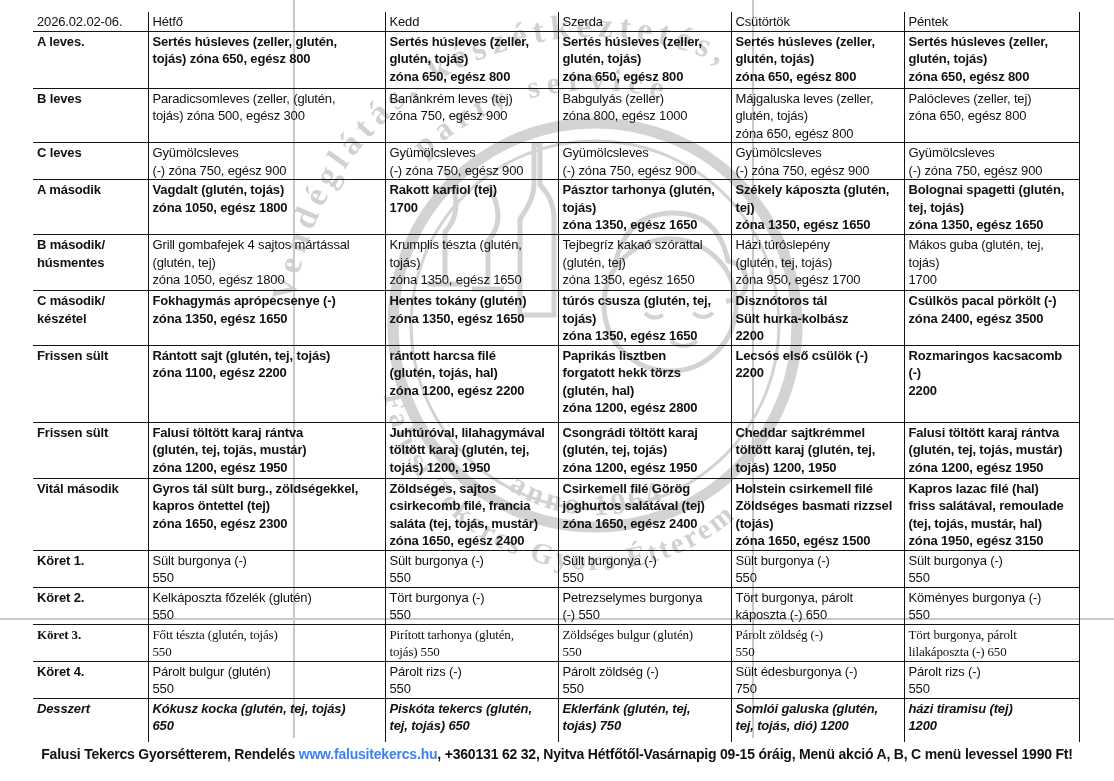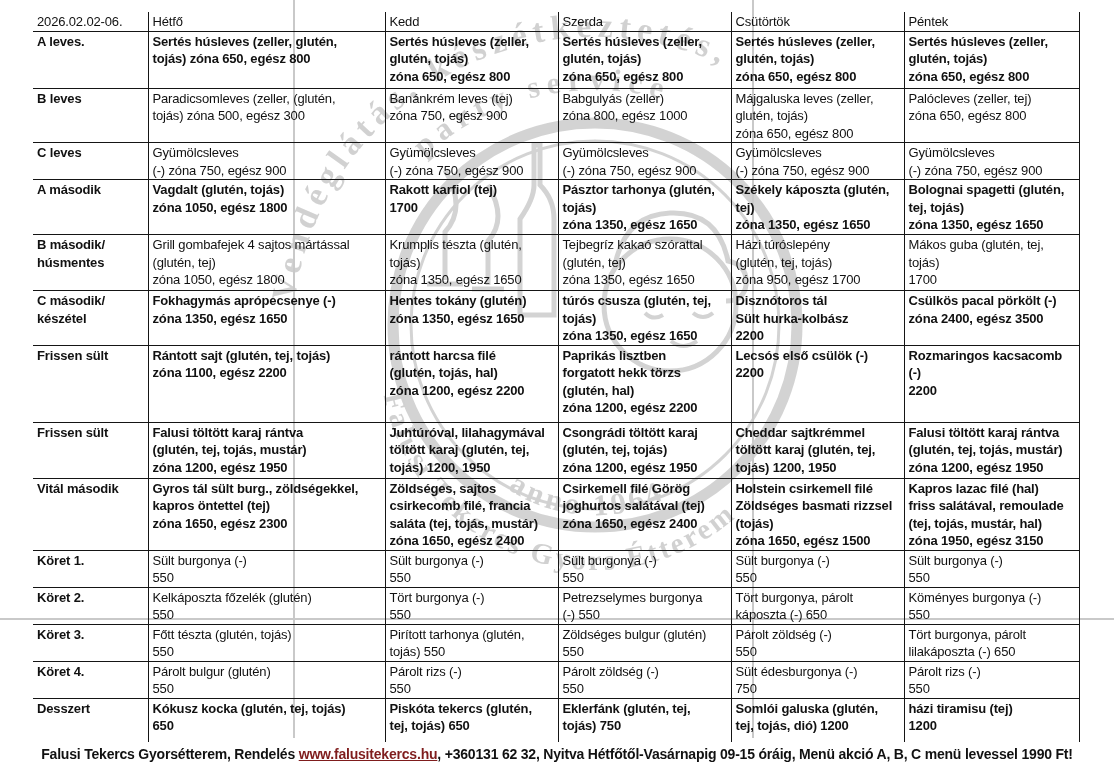--- a/index.html
+++ b/index.html
@@ -33,21 +33,21 @@
   tbody th{font-weight:700;}
   tbody tr.bold td{font-weight:700;}
   tbody tr > *{border-top:1.5px solid #151515;}
   tr > *:not(:first-child){border-left:1.5px solid #151515;}
   tr > *:last-child{border-right:1.5px solid #151515;}
   
   #footer{
     position:absolute;left:0;top:746px;width:1114px;z-index:3;
     text-align:center;font-size:14px;font-weight:700;letter-spacing:-0.2px;
   }
-  #footer a{color:#7f1d1d;text-decoration:underline;cursor:pointer;}
+  #footer a{color:#3b82f6;cursor:pointer;}
 </style>
 </head>
 <body>
 
 <div id="vline1" class="artifact"></div>
 <div id="vline2" class="artifact"></div>
 <div id="hline1" class="artifact"></div>
 
 <svg id="watermark" width="690" height="690" viewBox="0 0 690 690">
   <defs>
@@ -201,21 +201,21 @@
       <tr class="bold" style="height: 77px;">
         <th>Frissen sült</th>
         <td>Rántott sajt (glutén, tej, tojás)
 zóna 1100, egész 2200</td>
         <td>rántott harcsa filé
 (glutén, tojás, hal)
 zóna 1200, egész 2200</td>
         <td>Paprikás lisztben
 forgatott hekk törzs
 (glutén, hal)
-zóna 1200, egész 2200</td>
+zóna 1200, egész 2800</td>
         <td>Lecsós első csülök (-)
 2200</td>
         <td>Rozmaringos kacsacomb
 (-)
 2200</td>
       </tr>
       <tr class="bold" style="height: 56px;">
         <th>Frissen sült</th>
         <td>Falusi töltött karaj rántva
 (glutén, tej, tojás, mustár)
@@ -273,21 +273,21 @@
 550</td>
         <td>Tört burgonya (-)
 550</td>
         <td>Petrezselymes burgonya
 (-) 550</td>
         <td>Tört burgonya, párolt
 káposzta (-) 650</td>
         <td>Köményes burgonya (-)
 550</td>
       </tr>
-      <tr style="height: 37px;">
+      <tr style="height: 37px; font-family: Liberation Serif, serif;">
         <th>Köret 3.</th>
         <td>Főtt tészta (glutén, tojás)
 550</td>
         <td>Pirított tarhonya (glutén,
 tojás) 550</td>
         <td>Zöldséges bulgur (glutén)
 550</td>
         <td>Párolt zöldség (-)
 550</td>
         <td>Tört burgonya, párolt
@@ -299,21 +299,21 @@
 550</td>
         <td>Párolt rizs (-)
 550</td>
         <td>Párolt zöldség (-)
 550</td>
         <td>Sült édesburgonya (-)
 750</td>
         <td>Párolt rizs (-)
 550</td>
       </tr>
-      <tr class="bold" style="height: 44px;">
+      <tr class="bold" style="height: 44px; font-style: italic;">
         <th>Desszert</th>
         <td>Kókusz kocka (glutén, tej, tojás)
 650</td>
         <td>Piskóta tekercs (glutén,
 tej, tojás) 650</td>
         <td>Eklerfánk (glutén, tej,
 tojás) 750</td>
         <td>Somlói galuska (glutén,
 tej, tojás, dió) 1200</td>
         <td>házi tiramisu (tej)

